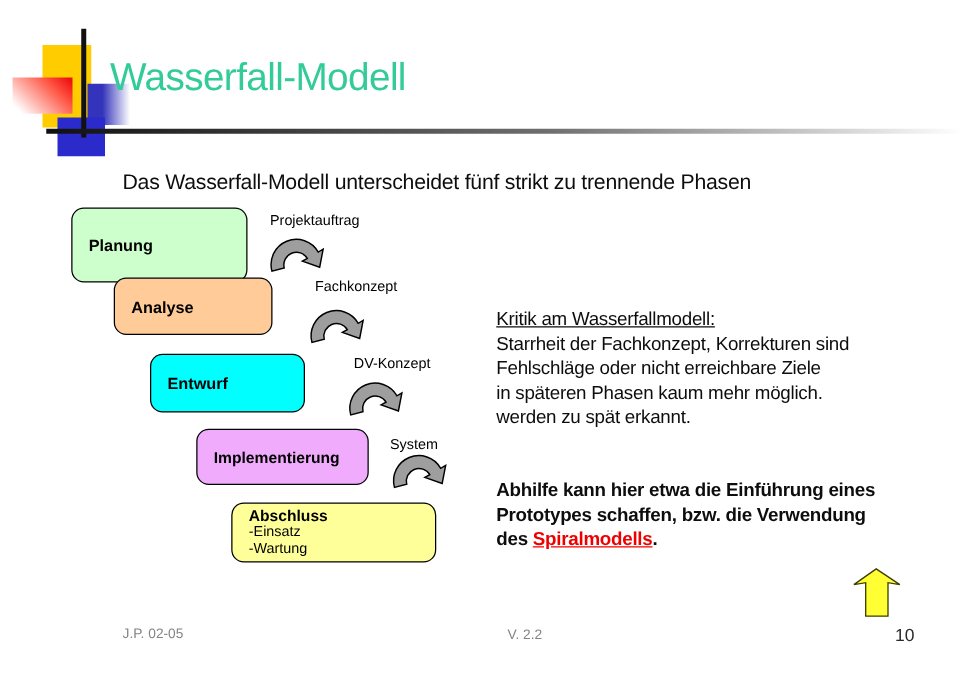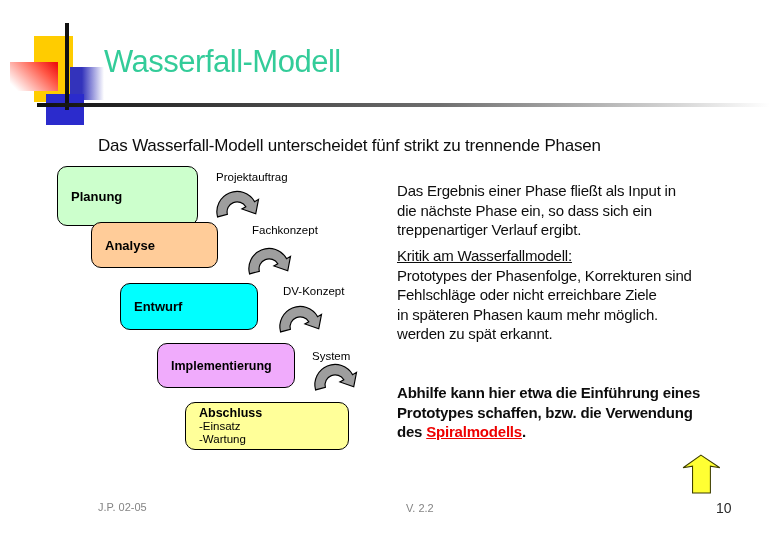--- a/index.html
+++ b/index.html
@@ -12,28 +12,28 @@
   .logo-yellow{left:34px;top:36px;width:39px;height:66px;background:#ffcc00;z-index:1;}
   .logo-red{left:10px;top:62px;width:48px;height:29px;
     background:linear-gradient(225deg,#ee1111 5%,#ff5544 30%,#ffffff 90%);z-index:3;}
   .logo-bluegrad{left:70px;top:67px;width:34px;height:33px;
     background:linear-gradient(to right,#3333bb 35%,#ffffff 100%);z-index:2;}
   .logo-blue{left:46px;top:94px;width:38px;height:31px;background:#2b2bcc;z-index:3;}
   .logo-vline{left:65px;top:23px;width:4px;height:87px;background:#111;z-index:4;}
   .header-rule{left:37px;top:103px;width:733px;height:4px;z-index:4;
     background:linear-gradient(to right,#101010 0%,#6f6f6f 55%,#d8d8d8 88%,#ffffff 100%);}
   
-  .title{left:104px;top:44px;font-size:31px;letter-spacing:-0.5px;color:#33cc99;white-space:nowrap;z-index:2;}
+  .title{left:88px;top:44px;font-size:31px;letter-spacing:-0.5px;color:#33cc99;white-space:nowrap;z-index:2;}
   .subtitle{left:98px;top:136px;font-size:17px;color:#0d0d0d;letter-spacing:-0.2px;white-space:nowrap;}
   
   .phase{border:1.5px solid #000;border-radius:10px;box-sizing:border-box;
     display:flex;align-items:center;padding-left:13px;font-size:13px;font-weight:bold;color:#000;}
   .phase.planung{left:57px;top:166px;width:141px;height:60px;background:#ccffcc;}
   .phase.analyse{left:91px;top:222px;width:127px;height:46px;background:#ffcc99;}
-  .phase.entwurf{left:120px;top:283px;width:138px;height:47px;background:#00ffff;}
+  .phase.entwurf{left:120px;top:283px;width:124px;height:47px;background:#00ffff;}
   .phase.implementierung{left:157px;top:343px;width:138px;height:45px;background:#f0abfc;font-size:12.5px;}
   .phase.abschluss{left:185px;top:402px;width:164px;height:48px;background:#ffff99;
     flex-direction:column;align-items:flex-start;justify-content:flex-start;padding-top:3px;}
   .phase.abschluss .ph-title{font-size:12.5px;font-weight:bold;line-height:14px;}
   .phase.abschluss .ph-sub{font-size:11.5px;font-weight:normal;line-height:13px;}
   
   .flowlabel{font-size:11.5px;color:#000;white-space:nowrap;}
   .fl1{left:216px;top:171px;} .fl2{left:252px;top:224px;}
   .fl3{left:283px;top:285px;} .fl4{left:312px;top:350px;}
   
@@ -102,29 +102,24 @@
   <svg class="abs flowarrow fa2" viewBox="0 0 52 38">
     <path d="M3.7,31.4 A21,21 0 0 1 42.2,15.5 L46.3,13.1 L43.4,28.1 L29.0,23.1 L33.1,20.8 A10.5,10.5 0 0 0 13.9,28.7 Z"></path>
   </svg>
   <svg class="abs flowarrow fa3" viewBox="0 0 52 38">
     <path d="M3.7,31.4 A21,21 0 0 1 42.2,15.5 L46.3,13.1 L43.4,28.1 L29.0,23.1 L33.1,20.8 A10.5,10.5 0 0 0 13.9,28.7 Z"></path>
   </svg>
   <svg class="abs flowarrow fa4" viewBox="0 0 52 38">
     <path d="M3.7,31.4 A21,21 0 0 1 42.2,15.5 L46.3,13.1 L43.4,28.1 L29.0,23.1 L33.1,20.8 A10.5,10.5 0 0 0 13.9,28.7 Z"></path>
   </svg>
 
-  <div class="abs note n1">
-    <span>Das Ergebnis einer Phase fließt als Input in</span>
-    <span>die nächste Phase ein, so dass sich ein</span>
-    <span>treppenartiger Verlauf ergibt.</span>
-  </div>
 
   <div class="abs note n2">
     <span class="underlined">Kritik am Wasserfallmodell:</span>
-    <span>Prototypes der Phasenfolge, Korrekturen sind</span>
+    <span>Starrheit der Fachkonzept, Korrekturen sind</span>
     <span>Fehlschläge oder nicht erreichbare Ziele</span>
     <span>in späteren Phasen kaum mehr möglich.</span>
     <span>werden zu spät erkannt.</span>
   </div>
 
   <div class="abs note n3">
     <span>Abhilfe kann hier etwa die Einführung eines</span>
     <span>Prototypes schaffen, bzw. die Verwendung</span>
     <span class="remedy-line3">
       <span class="inline">des </span><a class="spiral inline">Spiralmodells</a><span class="inline">.</span>

